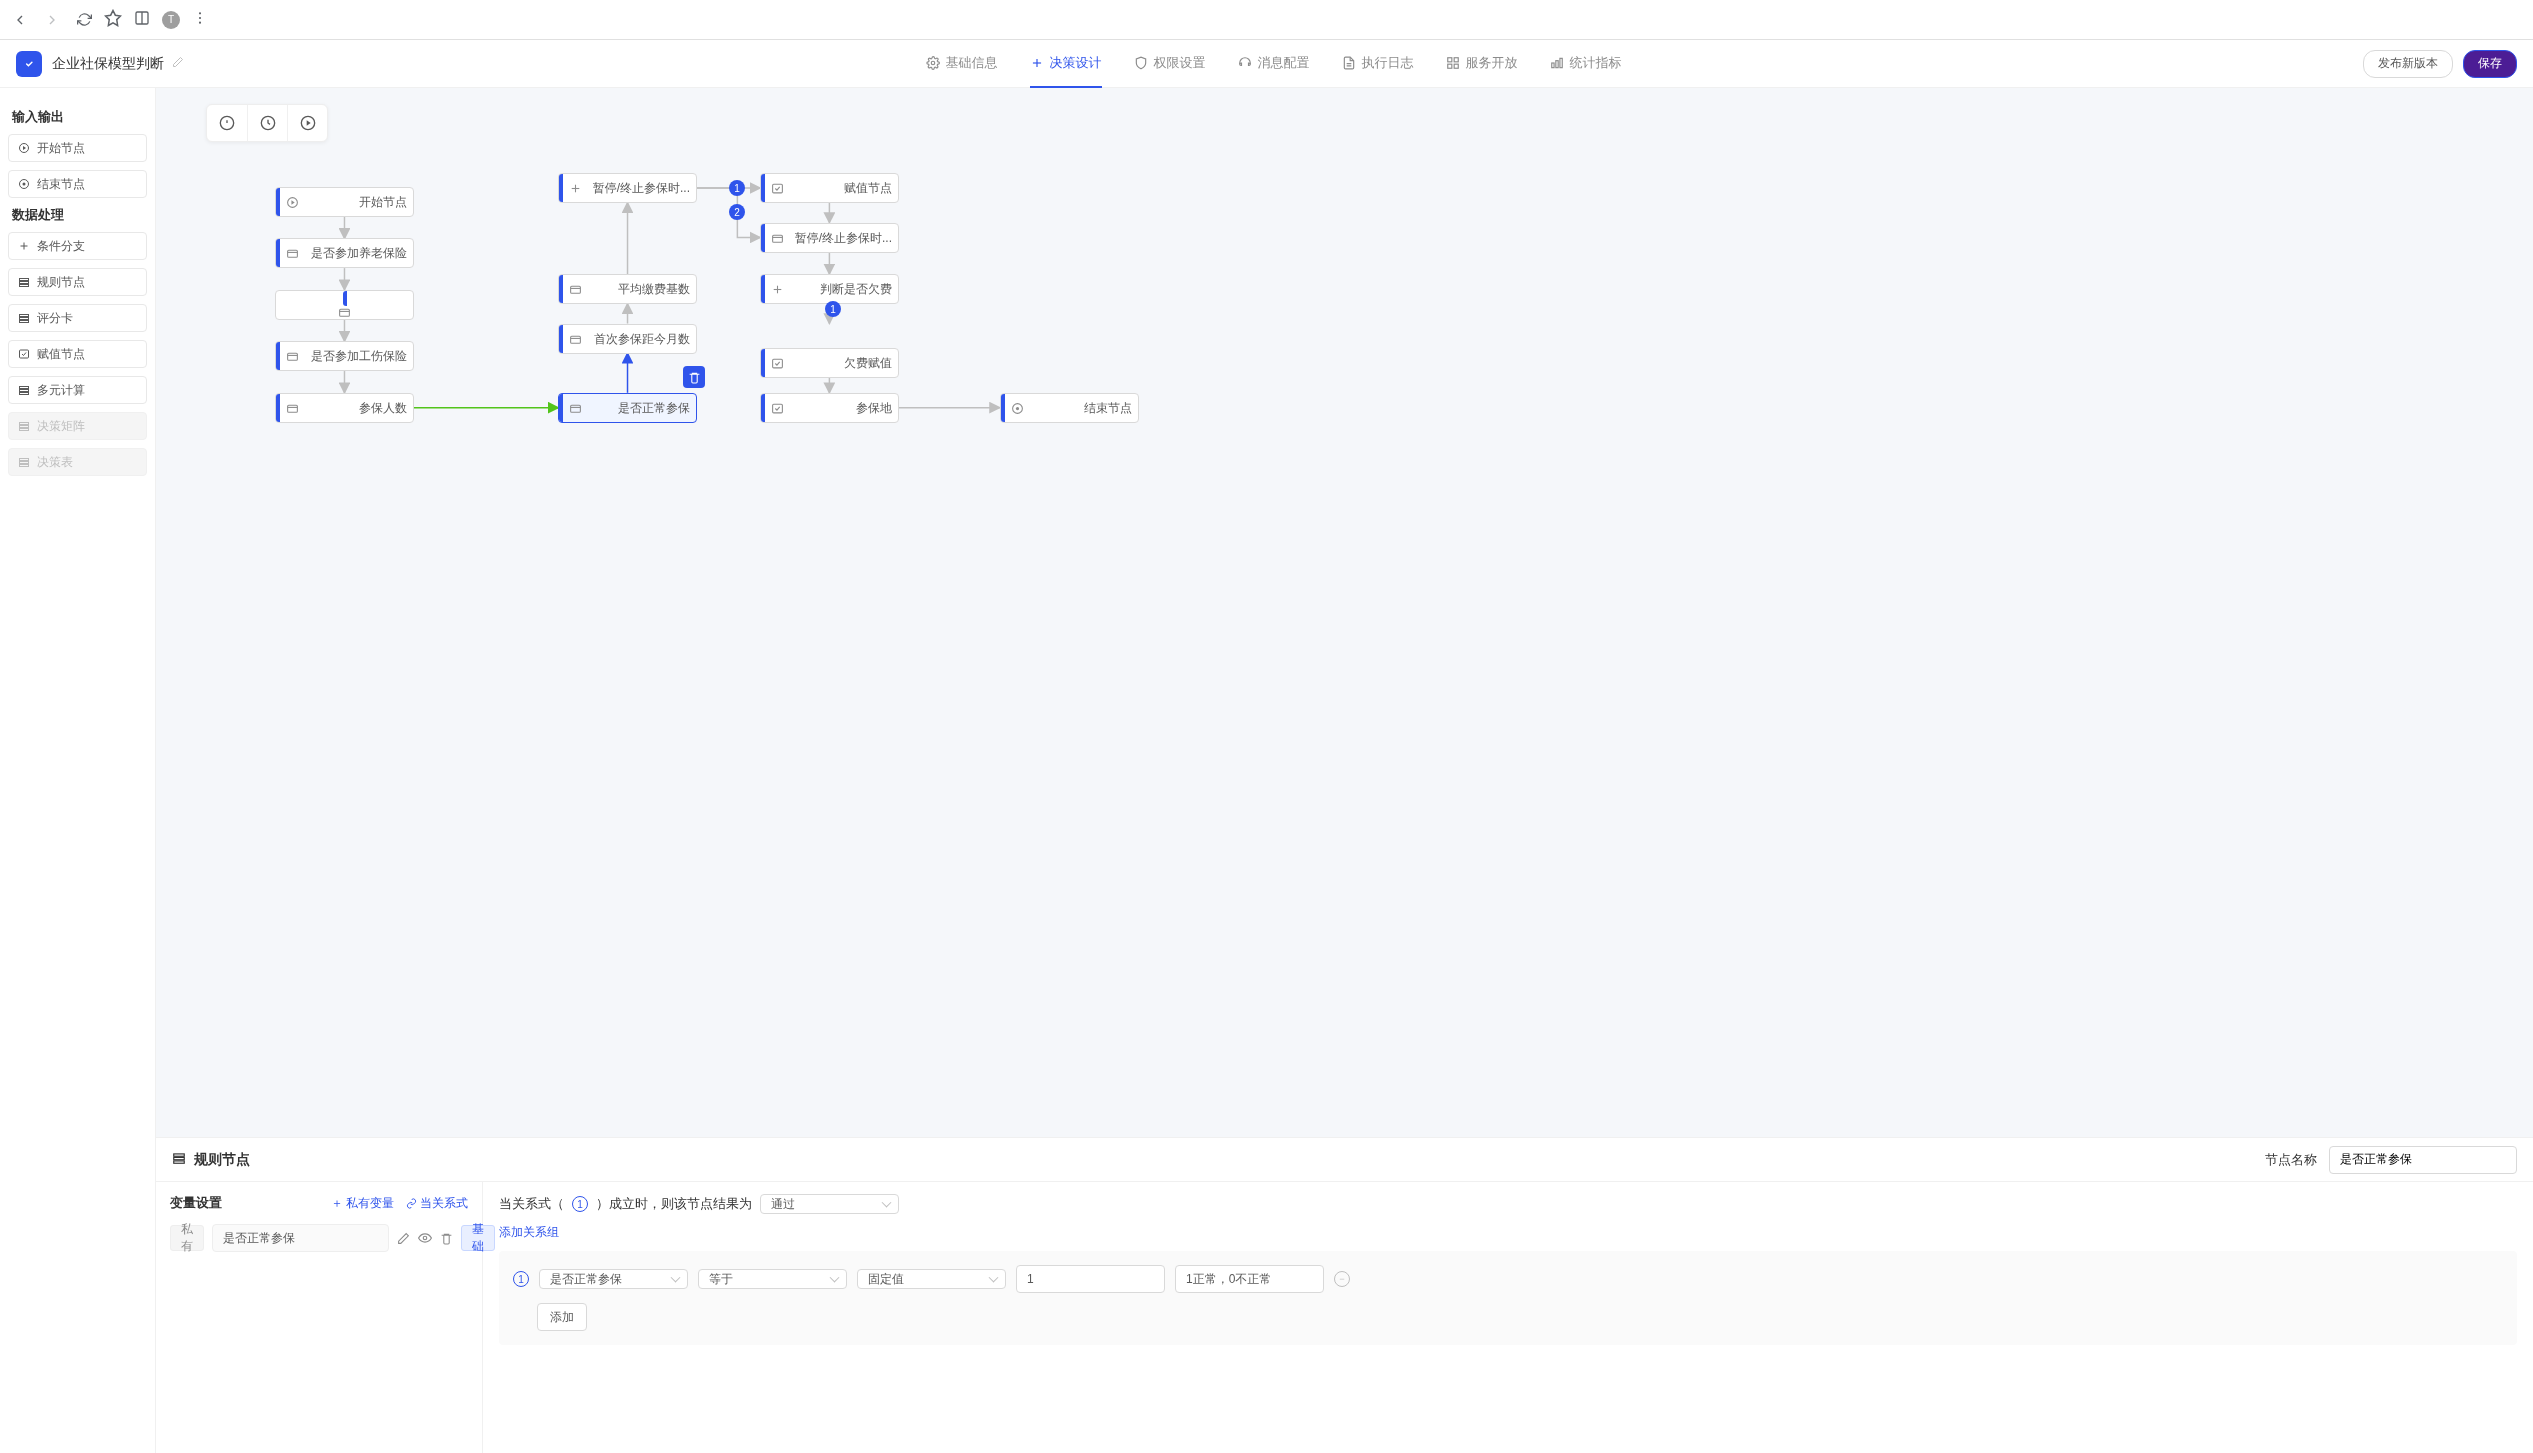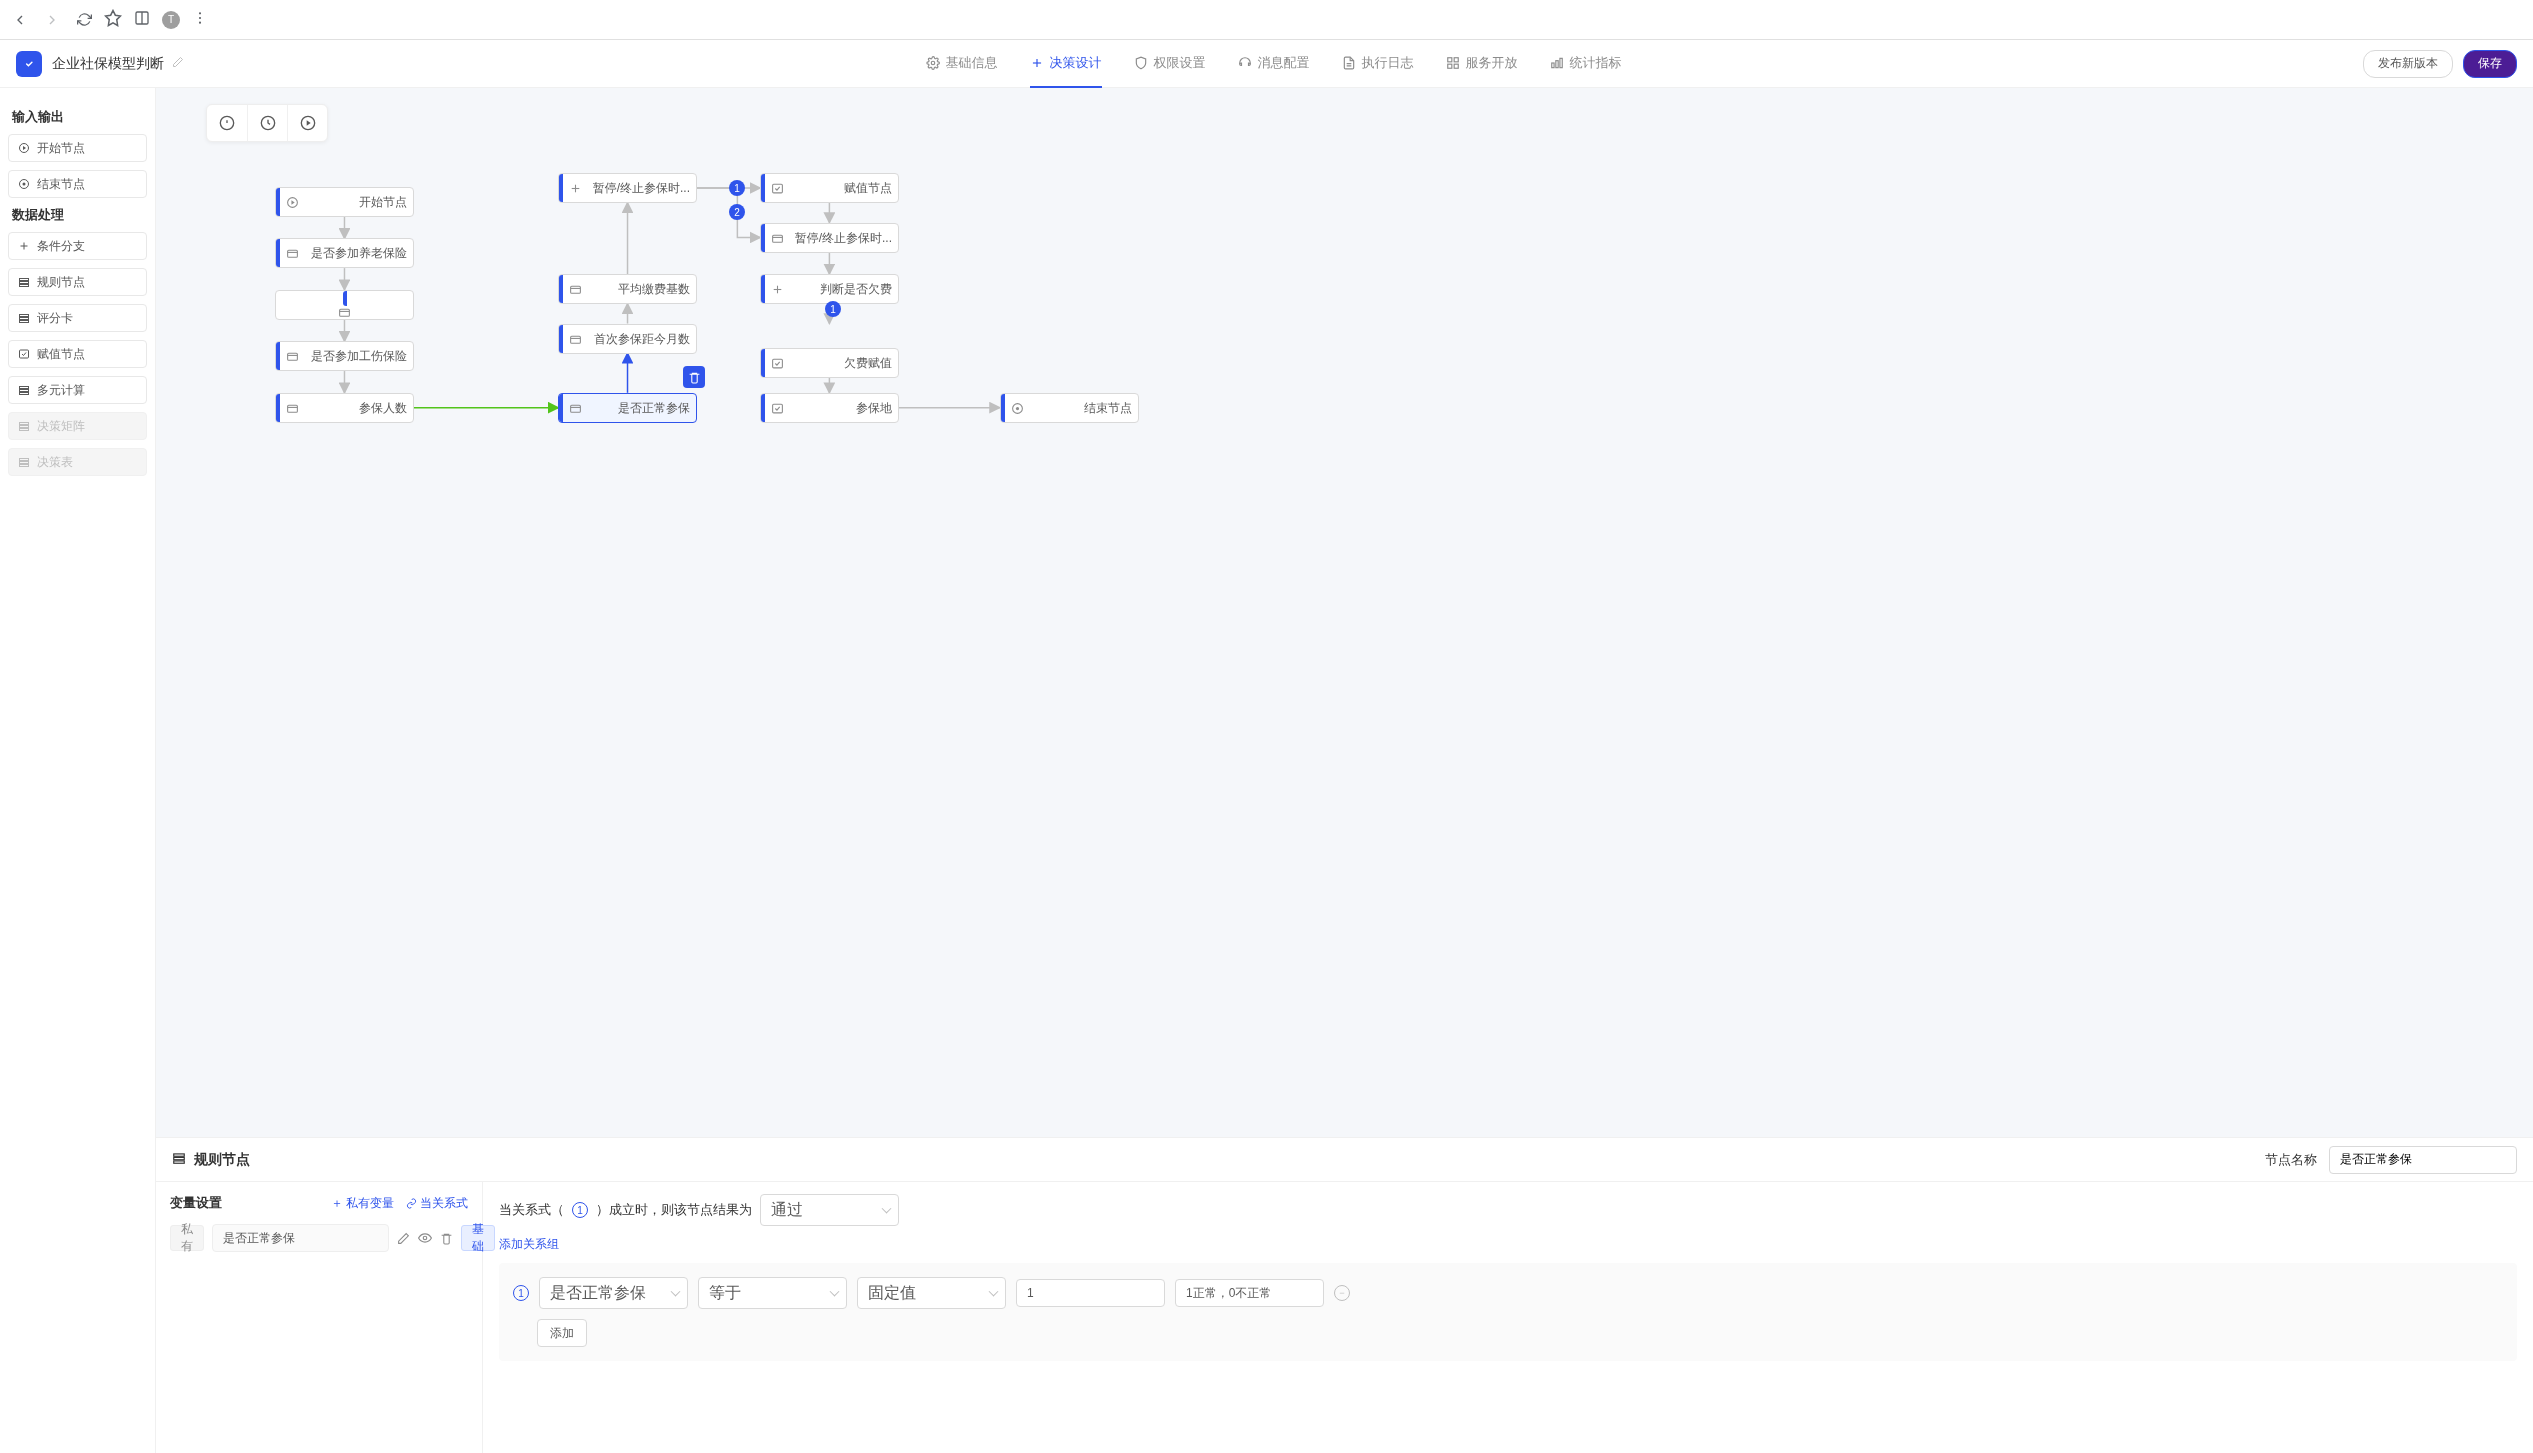--- a/index.html
+++ b/index.html
@@ -67,21 +67,21 @@
 .var-row { display: flex; align-items: center; gap: 8px; }
 .tag-pill { height: 26px; padding: 0 10px; display: inline-flex; align-items: center; border-radius: 3px; font-size: 12px; }
 .tag-grey { background: #f5f5f5; border: 1px solid #eee; color: #8c8c8c; }
 .var-input { flex: 1; height: 28px; border: 1px solid #eee; background: #fafafa; border-radius: 4px; padding: 0 10px; font-size: 12px; color: #595959; }
 .mini-ic { width: 16px; height: 16px; display: inline-flex; align-items: center; justify-content: center; color: #8c8c8c; cursor: pointer; }
 .tag-blue { background: #e9efff; color: #2f54eb; border: 1px solid #c8d7ff; }
 
 .bp-right { flex: 1; padding: 12px 16px; }
 .expr-row { display: flex; align-items: center; gap: 8px; margin-bottom: 10px; font-size: 13px; color: #333; }
 .circ-num { min-width: 16px; height: 16px; border: 1px solid #2f54eb; color: #2f54eb; border-radius: 50%; font-size: 10px; display: inline-flex; align-items: center; justify-content: center; }
-.sel { height: 32px; border: 1px solid #d9d9d9; border-radius: 4px; background: #fff; padding: 0 22px 0 10px; font-size: 16px; color: #595959; position: relative; display: inline-flex; align-items: center; }
+.sel { height: 20px; border: 1px solid #d9d9d9; border-radius: 4px; background: #fff; padding: 0 22px 0 10px; font-size: 12px; color: #595959; position: relative; display: inline-flex; align-items: center; }
 .sel::after { content: ""; position: absolute; right: 8px; top: 50%; width: 6px; height: 6px; border-right: 1px solid #bfbfbf; border-bottom: 1px solid #bfbfbf; transform: translateY(-70%) rotate(45deg); }
 .add-grp { color: #2f54eb; font-size: 12px; cursor: pointer; margin-bottom: 10px; display:inline-block; }
 .cond-block { background: #fafafa; border-radius: 4px; padding: 14px; }
 .cond-row { display: flex; align-items: center; gap: 10px; margin-bottom: 10px; }
 .txt-in { height: 28px; border: 1px solid #d9d9d9; border-radius: 4px; padding: 0 10px; font-size: 12px; background:#fff; color:#595959; }
 .rm-circ { width: 16px; height: 16px; border: 1px solid #bfbfbf; border-radius: 50%; display: inline-flex; align-items: center; justify-content: center; color: #bfbfbf; cursor: pointer; font-size: 10px; line-height:1; }
 .add-outline { height: 28px; padding: 0 12px; border: 1px solid #d9d9d9; border-radius: 4px; background: #fff; font-size: 12px; color: #595959; cursor: pointer; display:inline-flex; align-items:center; }
 </style>
 </head>
 <body>

